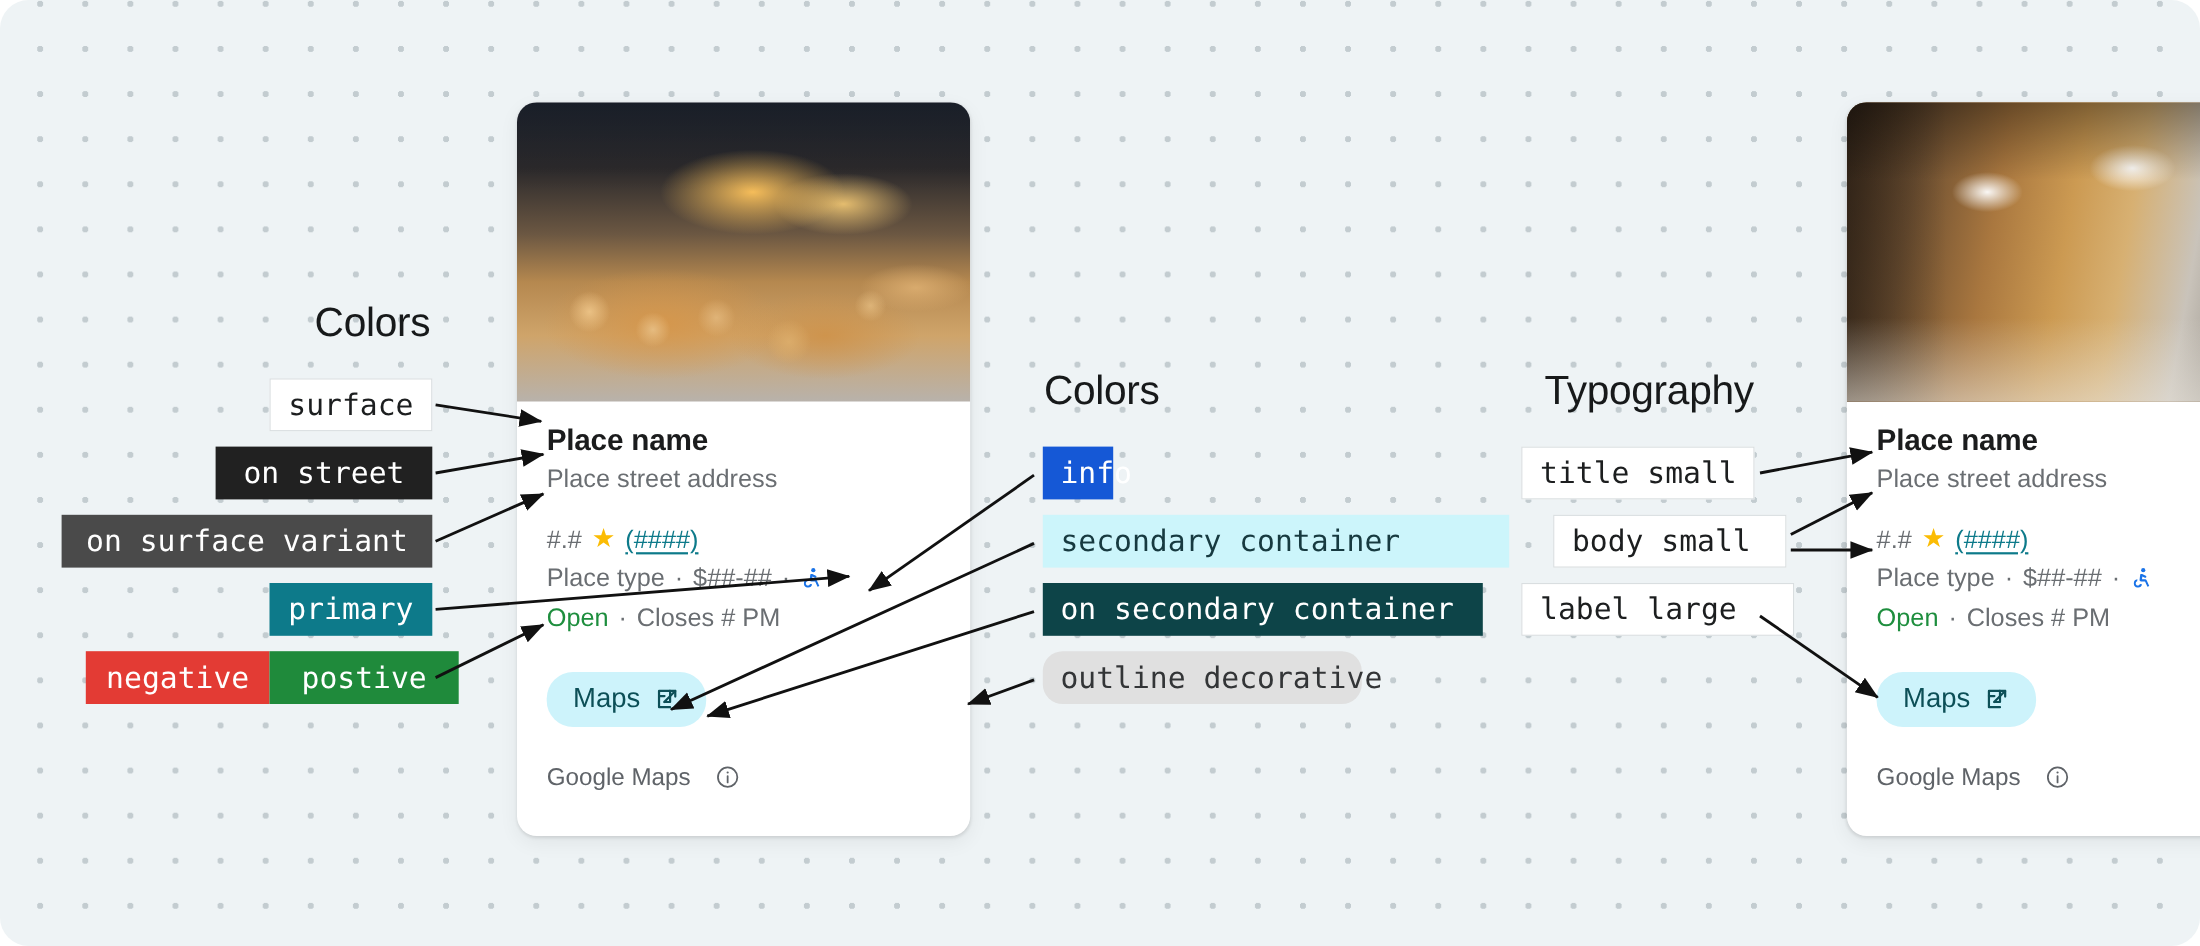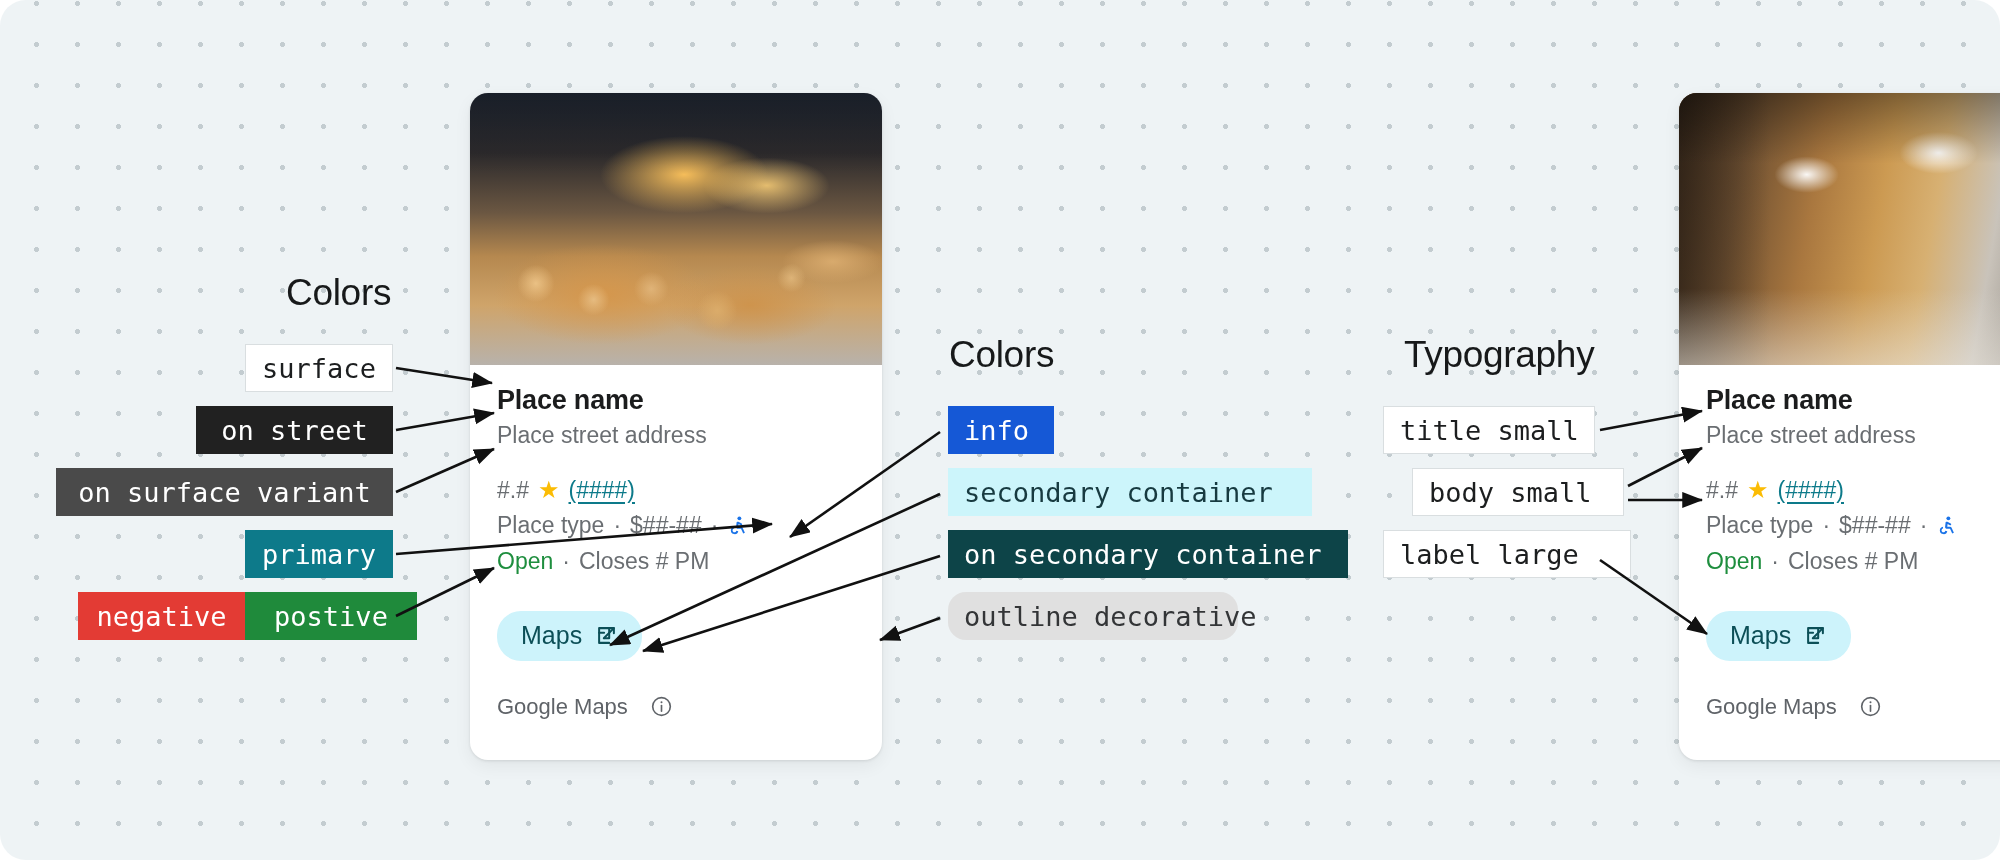--- a/index.html
+++ b/index.html
@@ -52,22 +52,22 @@
 
   
   #chip-surface            { left: 245px; top: 344px; width: 148px; background: #ffffff; color: #1c1e1f; border: 1px solid #d9dee0; }
   #chip-on-surface         { left: 196px; top: 406px; width: 197px; background: #212121; color: #ffffff; }
   #chip-on-surface-variant { left: 56px;  top: 468px; width: 337px; background: #4a4a4a; color: #ffffff; }
   #chip-primary            { left: 245px; top: 530px; width: 148px; background: #0d7a8a; color: #ffffff; }
   #chip-negative           { left: 78px;  top: 592px; width: 167px; background: #e33b34; color: #ffffff; }
   #chip-postive            { left: 245px; top: 592px; width: 172px; background: #1f8a3b; color: #ffffff; }
 
   
-  #chip-info                    { left: 948px;  top: 406px; width: 106px;  background: #1558d6; color: #ffffff; }
-  #chip-secondary-container     { left: 948px;  top: 468px; width: 364px; background: #ccf5fb; color: #173a40; text-align: right; }
+  #chip-info                    { left: 948px;  top: 406px; width: 64px;  background: #1558d6; color: #ffffff; }
+  #chip-secondary-container     { left: 948px;  top: 468px; width: 424px; background: #ccf5fb; color: #173a40; text-align: right; }
   #chip-on-secondary-container  { left: 948px;  top: 530px; width: 400px; background: #0d4448; color: #ffffff; }
   #chip-outline-decorative      { left: 948px;  top: 592px; width: 290px; background: #e0e0e0; color: #333537; border-radius: 18px; }
 
   
   #chip-title-small { left: 1383px; top: 406px; width: 212px; background: #ffffff; color: #1c1e1f; border: 1px solid #d9dee0; }
   #chip-body-small  { left: 1412px; top: 468px; width: 212px; background: #ffffff; color: #1c1e1f; border: 1px solid #d9dee0; }
   #chip-label-large { left: 1383px; top: 530px; width: 248px; background: #ffffff; color: #1c1e1f; border: 1px solid #d9dee0; }
 
   
   .place-card {

